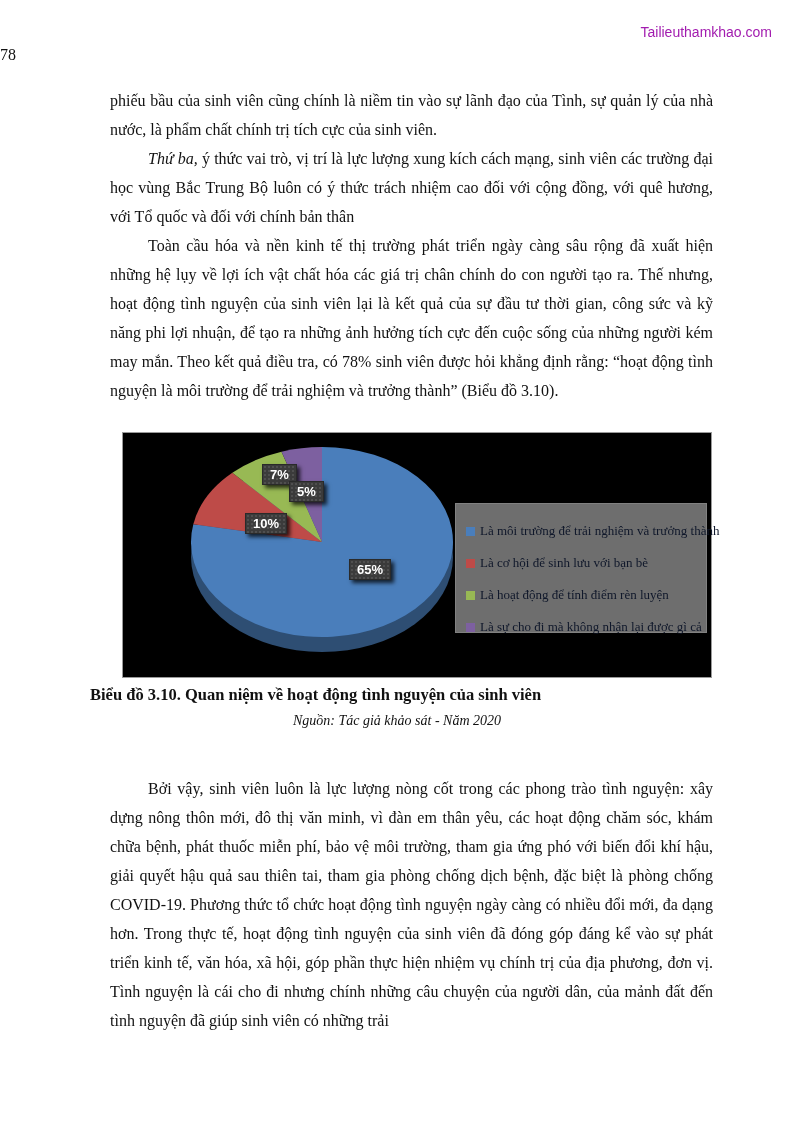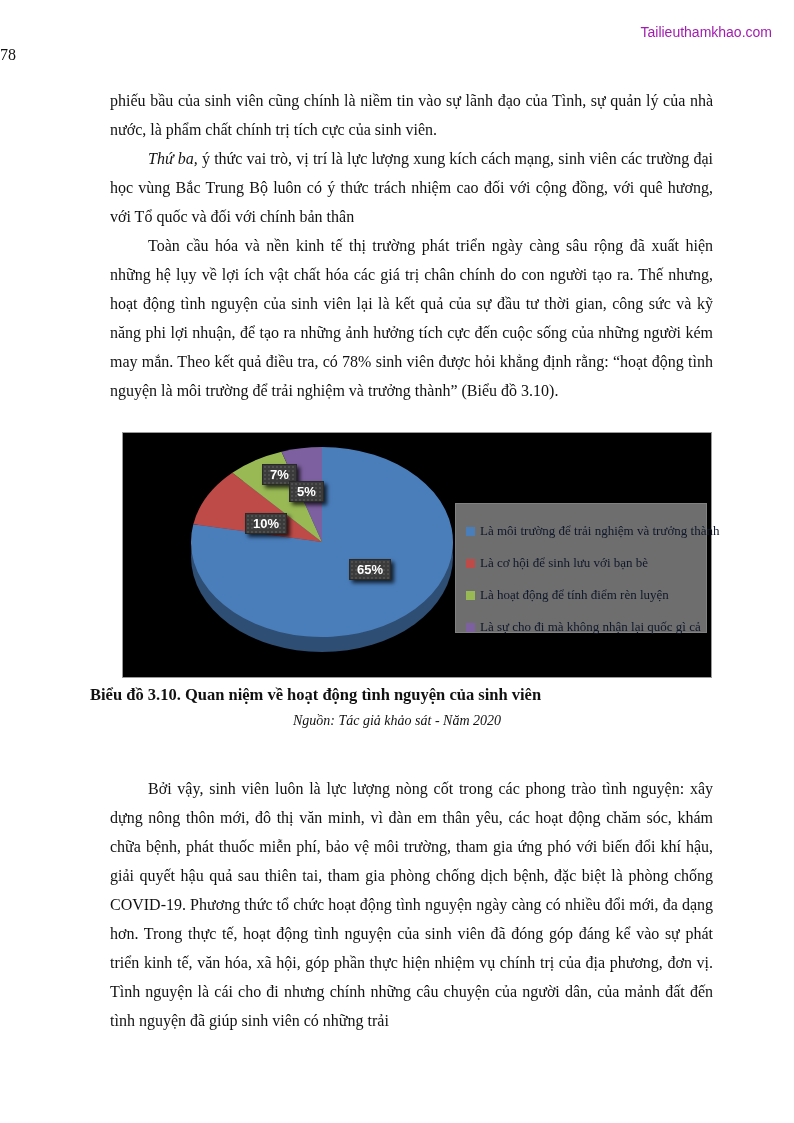--- a/index.html
+++ b/index.html
@@ -67,21 +67,21 @@
     <div class="legend-item">
       <span class="legend-swatch" style="background-color: rgb(190, 75, 72);"></span>
       <span class="legend-label">Là cơ hội để sinh lưu với bạn bè</span>
     </div>
     <div class="legend-item">
       <span class="legend-swatch" style="background-color: rgb(152, 185, 84);"></span>
       <span class="legend-label">Là hoạt động để tính điểm rèn luyện</span>
     </div>
     <div class="legend-item">
       <span class="legend-swatch" style="background-color: rgb(125, 96, 160);"></span>
-      <span class="legend-label">Là sự cho đi mà không nhận lại quốc gì cả</span>
+      <span class="legend-label">Là sự cho đi mà không nhận lại được gì cả</span>
     </div>
   </div>
 </div>
 
 <div class="caption">Biểu đồ 3.10. Quan niệm về hoạt động tình nguyện của sinh viên</div>
 <div class="source">Nguồn: Tác giả khảo sát - Năm 2020</div>
 
 <div class="textblock tb2">
   <p class="indent">Bởi vậy, sinh viên luôn là lực lượng nòng cốt trong các phong trào tình nguyện: xây dựng nông thôn mới, đô thị văn minh, vì đàn em thân yêu, các hoạt động chăm sóc, khám chữa bệnh, phát thuốc miễn phí, bảo vệ môi trường, tham gia ứng phó với biến đổi khí hậu, giải quyết hậu quả sau thiên tai, tham gia phòng chống dịch bệnh, đặc biệt là phòng chống COVID-19. Phương thức tổ chức hoạt động tình nguyện ngày càng có nhiều đổi mới, đa dạng hơn. Trong thực tế, hoạt động tình nguyện của sinh viên đã đóng góp đáng kể vào sự phát triển kinh tế, văn hóa, xã hội, góp phần thực hiện nhiệm vụ chính trị của địa phương, đơn vị. Tình nguyện là cái cho đi nhưng chính những câu chuyện của người dân, của mảnh đất đến tình nguyện đã giúp sinh viên có những trải</p>
 </div>

